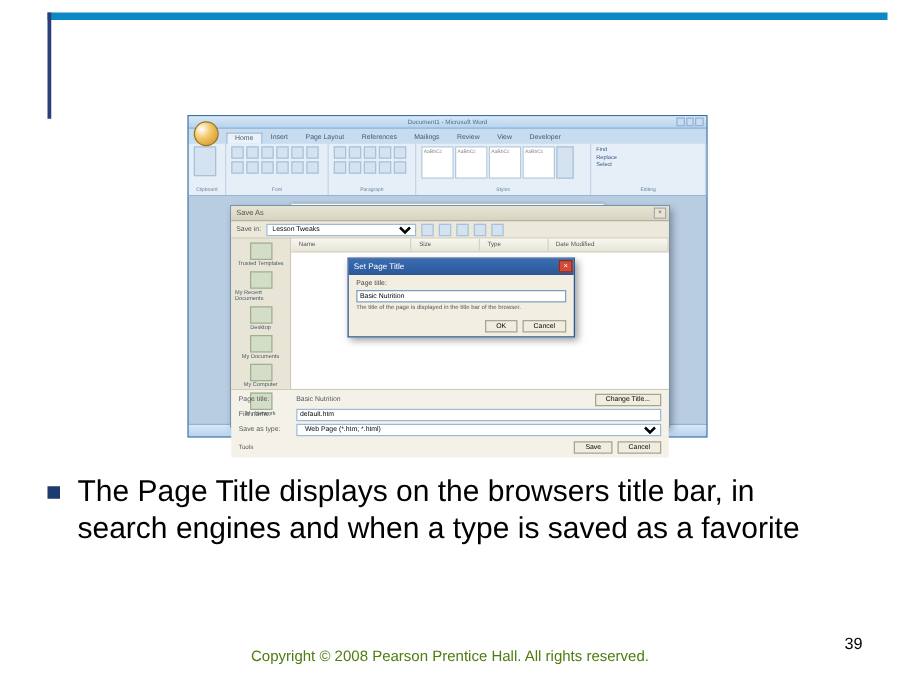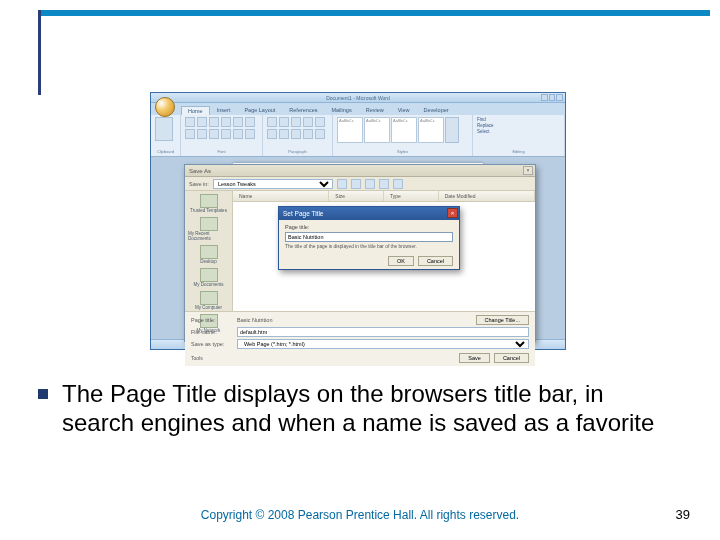--- a/index.html
+++ b/index.html
@@ -263,25 +263,25 @@
     margin-top: 9px;
     flex-shrink: 0;
   }
   .bullet-text {
     font-size: 24px;
     color: #000;
     line-height: 1.2;
   }
   .copyright {
     position: absolute;
-    bottom: 18px;
+    bottom: 8px;
     left: 0; right: 0;
     text-align: center;
     font-size: 12px;
-    color: #0369a1;
+    color: #4d7c0f;
   }
   .pagenum {
     position: absolute;
     bottom: 18px;
     right: 30px;
     font-size: 13px;
     color: #000;
   }
 </style>
 </head>
@@ -463,17 +463,17 @@
     </div>
     <div class="spt-btns">
       <button class="spt-btn">OK</button>
       <button class="spt-btn">Cancel</button>
     </div>
   </div>
 </div>
 
 <div class="bullet-row">
   <div class="sqbullet"></div>
-  <div class="bullet-text">The Page Title displays on the browsers title bar, in search engines and when a name is saved as a favorite</div>
+  <div class="bullet-text">The Page Title displays on the browsers title bar, in search engines and when a type is saved as a favorite</div>
 </div>
 
 <div class="copyright">Copyright © 2008 Pearson Prentice Hall. All rights reserved.</div>
 <div class="pagenum">39</div>
 
 </body></html>

